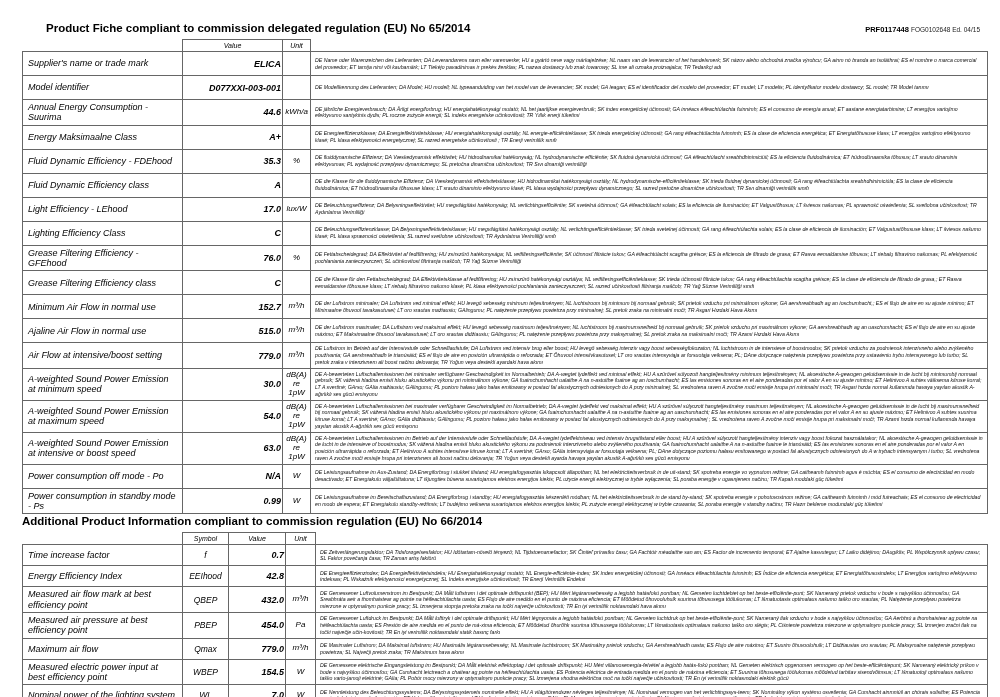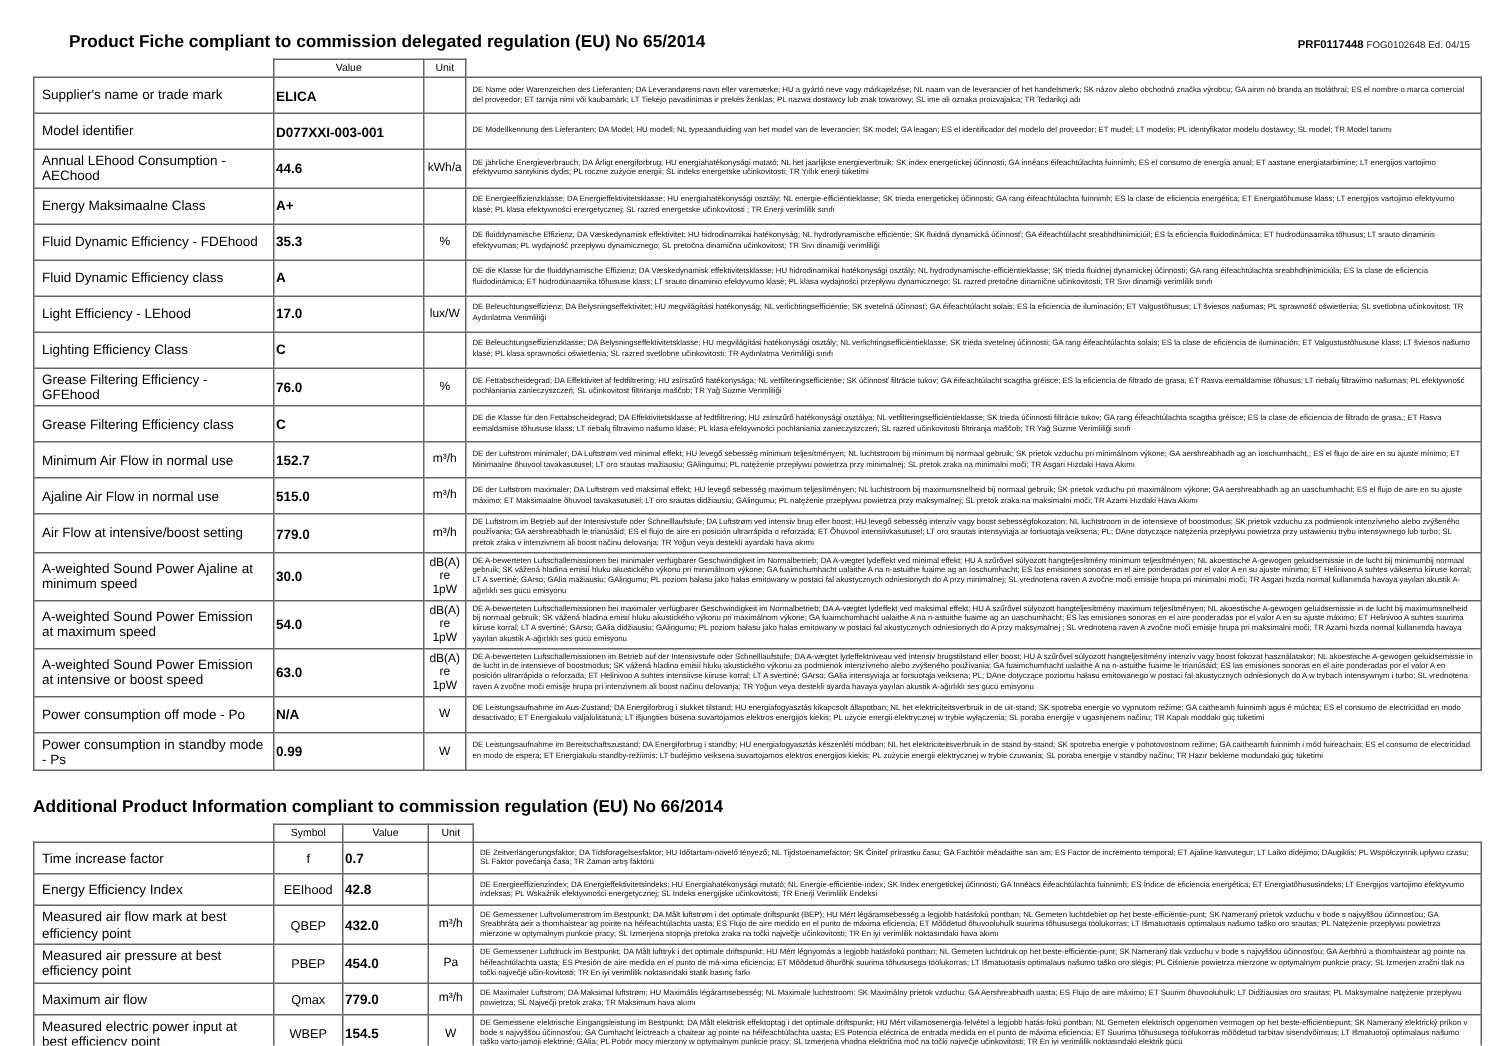--- a/index.html
+++ b/index.html
@@ -9,38 +9,38 @@
     background:#ffffff; color:#000;
     font-family:"Liberation Sans", sans-serif;
   }
   .page { padding:22px 12px 6px 22px; }
   .doc-header { display:flex; justify-content:space-between; align-items:flex-end; padding-right:8px; }
   .doc-title { font-size:11.5px; font-weight:bold; margin:0;padding-left:24px; }
   .doc-codes { font-size:7px; white-space:nowrap; }
   .doc-code { font-weight:bold; font-size:7.5px; margin-right:2px; }
   .doc-edition { font-size:6.5px; color:#222; }
 
-  table { border-collapse:collapse; table-layout:fixed; width:966px; margin-top:5px; }
+  table { border-collapse:collapse; table-layout:fixed; width:966px; margin-top:5px;font-style:italic; }
   td, th { border:1px solid #666; vertical-align:middle; overflow:hidden; }
   th { font-weight:normal; font-size:7px; padding:1px 2px; text-align:center; height:12px; }
   th.blank { border:none; background:transparent; }
 
   td.cell-label { font-size:9px; padding:2px 5px; text-align:left; line-height:1.15; }
   td.cell-symbol { font-size:8.5px; text-align:center; }
-  td.cell-value { font-size:9px; font-weight:bold; text-align:left; }
+  td.cell-value { font-size:9px; font-weight:bold; text-align:right; }
   td.cell-unit  { font-size:8px; text-align:center; line-height:1.1; padding:0 1px;margin-left:36px; }
   td.cell-description {
     font-size:5.2px; line-height:1.3; padding:2px 4px;
     text-align:left; color:#111; vertical-align:middle;
     word-break:normal;
   }
   #fiche-table td { height:24px; }
   #additional-table td { height:21px; }
 
-  .section-title { font-size:11.5px; font-weight:bold; margin:18px 0 0 0; }
+  .section-title { font-size:11.5px; font-weight:bold; margin:1px 0 0 0; }
 
   
   .col-label { width:160px; }
   .col-value { width:100px; }
   .col-unit  { width:28px; }
   .col-sym   { width:46px; }
   .col-val2  { width:57px; }
   .col-unit2 { width:30px; }
 </style>
 </head>
@@ -77,21 +77,21 @@
           <td class="cell-unit"></td>
           <td class="cell-description">DE Name oder Warenzeichen des Lieferanten; DA Leverandørens navn eller varemærke; HU a gyártó neve vagy márkajelzése; NL naam van de leverancier of het handelsmerk; SK názov alebo obchodná značka výrobcu; GA ainm nó branda an tsoláthraí; ES el nombre o marca comercial del proveedor; ET tarnija nimi või kaubamärk; LT Tiekėjo pavadinimas ir prekės ženklas; PL nazwa dostawcy lub znak towarowy; SL ime ali oznaka proizvajalca; TR Tedarikçi adı</td>
         </tr>
         <tr>
           <td class="cell-label">Model identifier</td>
           <td class="cell-value">D077XXI-003-001</td>
           <td class="cell-unit"></td>
           <td class="cell-description">DE Modellkennung des Lieferanten; DA Model; HU modell; NL typeaanduiding van het model van de leverancier; SK model; GA leagan; ES el identificador del modelo del proveedor; ET mudel; LT modelis; PL identyfikator modelu dostawcy; SL model; TR Model tanımı</td>
         </tr>
         <tr>
-          <td class="cell-label">Annual LEhood Consumption - AEChood</td>
+          <td class="cell-label">Annual Energy Consumption - Suurima</td>
           <td class="cell-value">44.6</td>
           <td class="cell-unit">kWh/a</td>
           <td class="cell-description">DE jährliche Energieverbrauch; DA Årligt energiforbrug; HU energiahatékonysági mutató; NL het jaarlijkse energieverbruik; SK index energetickej účinnosti; GA innéacs éifeachtúlachta fuinnimh; ES el consumo de energía anual; ET aastane energiatarbimine; LT energijos vartojimo efektyvumo santykinis dydis; PL roczne zużycie energii; SL indeks energetske učinkovitosti; TR Yıllık enerji tüketimi</td>
         </tr>
         <tr>
           <td class="cell-label">Energy Maksimaalne Class</td>
           <td class="cell-value">A+</td>
           <td class="cell-unit"></td>
           <td class="cell-description">DE Energieeffizienzklasse; DA Energieffektivitetsklasse; HU energiahatékonysági osztály; NL energie-efficiëntieklasse; SK trieda energetickej účinnosti; GA rang éifeachtúlachta fuinnimh; ES la clase de eficiencia energética; ET Energiatõhususe klass; LT energijos vartojimo efektyvumo klasė; PL klasa efektywności energetycznej; SL razred energetske učinkovitosti ; TR Enerji verimlilik sınıfı</td>
         </tr>
@@ -143,21 +143,21 @@
           <td class="cell-unit">m³/h</td>
           <td class="cell-description">DE der Luftstrom maximaler; DA Luftstrøm ved maksimal effekt; HU levegő sebesség maximum teljesítményen; NL luchtstroom bij maximumsnelheid bij normaal gebruik; SK prietok vzduchu pri maximálnom výkone; GA aershreabhadh ag an uaschumhacht; ES el flujo de aire en su ajuste máximo; ET Maksimaalne õhuvool tavakasutusel; LT oro srautas didžiausiu; GAlingumu; PL natężenie przepływu powietrza przy maksymalnej; SL pretok zraka na maksimalni moči; TR Azami Hızdaki Hava Akımı</td>
         </tr>
         <tr>
           <td class="cell-label">Air Flow at intensive/boost setting</td>
           <td class="cell-value">779.0</td>
           <td class="cell-unit">m³/h</td>
           <td class="cell-description">DE Luftstrom im Betrieb auf der Intensivstufe oder Schnelllaufstufe; DA Luftstrøm ved intensiv brug eller boost; HU levegő sebesség intenzív vagy boost sebességfokozaton; NL luchtstroom in de intensieve of boostmodus; SK prietok vzduchu za podmienok intenzívneho alebo zvýšeného používania; GA aershreabhadh le trianúsáid; ES el flujo de aire en posición ultrarrápida o reforzada; ET Õhuvool intensiivkasutusel; LT oro srautas intensyviąja ar forsuotąja veiksena; PL; DAne dotyczące natężenia przepływu powietrza przy ustawieniu trybu intensywnego lub turbo; SL pretok zraka v intenzivnem ali boost načinu delovanja; TR Yoğun veya destekli ayardaki hava akımı</td>
         </tr>
         <tr>
-          <td class="cell-label">A-weighted Sound Power Ajaline at minimum speed</td>
+          <td class="cell-label">A-weighted Sound Power Emission at minimum speed</td>
           <td class="cell-value">30.0</td>
           <td class="cell-unit">dB(A) re 1pW</td>
           <td class="cell-description">DE A-bewerteten Luftschallemissionen bei minimaler verfügbarer Geschwindigkeit im Normalbetrieb; DA A-vægtet lydeffekt ved minimal effekt; HU A szűrővel súlyozott hangteljesítmény minimum teljesítményen; NL akoestische A-gewogen geluidsemissie in de lucht bij minimumbij normaal gebruik; SK vážená hladina emisií hluku akustického výkonu pri minimálnom výkone; GA fuaimchumhacht ualaithe A na n-astuithe fuaime ag an íoschumhacht; ES las emisiones sonoras en el aire ponderadas por el valor A en su ajuste mínimo; ET Helinivoo A suhtes väiksema kiiruse korral; LT A svertinė; GArso; GAlia mažiausiu; GAlingumu; PL poziom hałasu jako hałas emitowany w postaci fal akustycznych odniesionych do A przy minimalnej; SL vrednotena raven A zvočne moči emisije hrupa pri minimalni moči; TR Asgari hızda normal kullanımda havaya yayılan akustik A-ağırlıklı ses gücü emisyonu</td>
         </tr>
         <tr>
           <td class="cell-label">A-weighted Sound Power Emission at maximum speed</td>
           <td class="cell-value">54.0</td>
           <td class="cell-unit">dB(A) re 1pW</td>
           <td class="cell-description">DE A-bewerteten Luftschallemissionen bei maximaler verfügbarer Geschwindigkeit im Normalbetrieb; DA A-vægtet lydeffekt ved maksimal effekt; HU A szűrővel súlyozott hangteljesítmény maximum teljesítményen; NL akoestische A-gewogen geluidsemissie in de lucht bij maximumsnelheid bij normaal gebruik; SK vážená hladina emisií hluku akustického výkonu pri maximálnom výkone; GA fuaimchumhacht ualaithe A na n-astuithe fuaime ag an uaschumhacht; ES las emisiones sonoras en el aire ponderadas por el valor A en su ajuste máximo; ET Helinivoo A suhtes suurima kiiruse korral; LT A svertinė; GArso; GAlia didžiausiu; GAlingumu; PL poziom hałasu jako hałas emitowany w postaci fal akustycznych odniesionych do A przy maksymalnej ; SL vrednotena raven A zvočne moči emisije hrupa pri maksimalni moči; TR Azami hızda normal kullanımda havaya yayılan akustik A-ağırlıklı ses gücü emisyonu</td>
         </tr>

